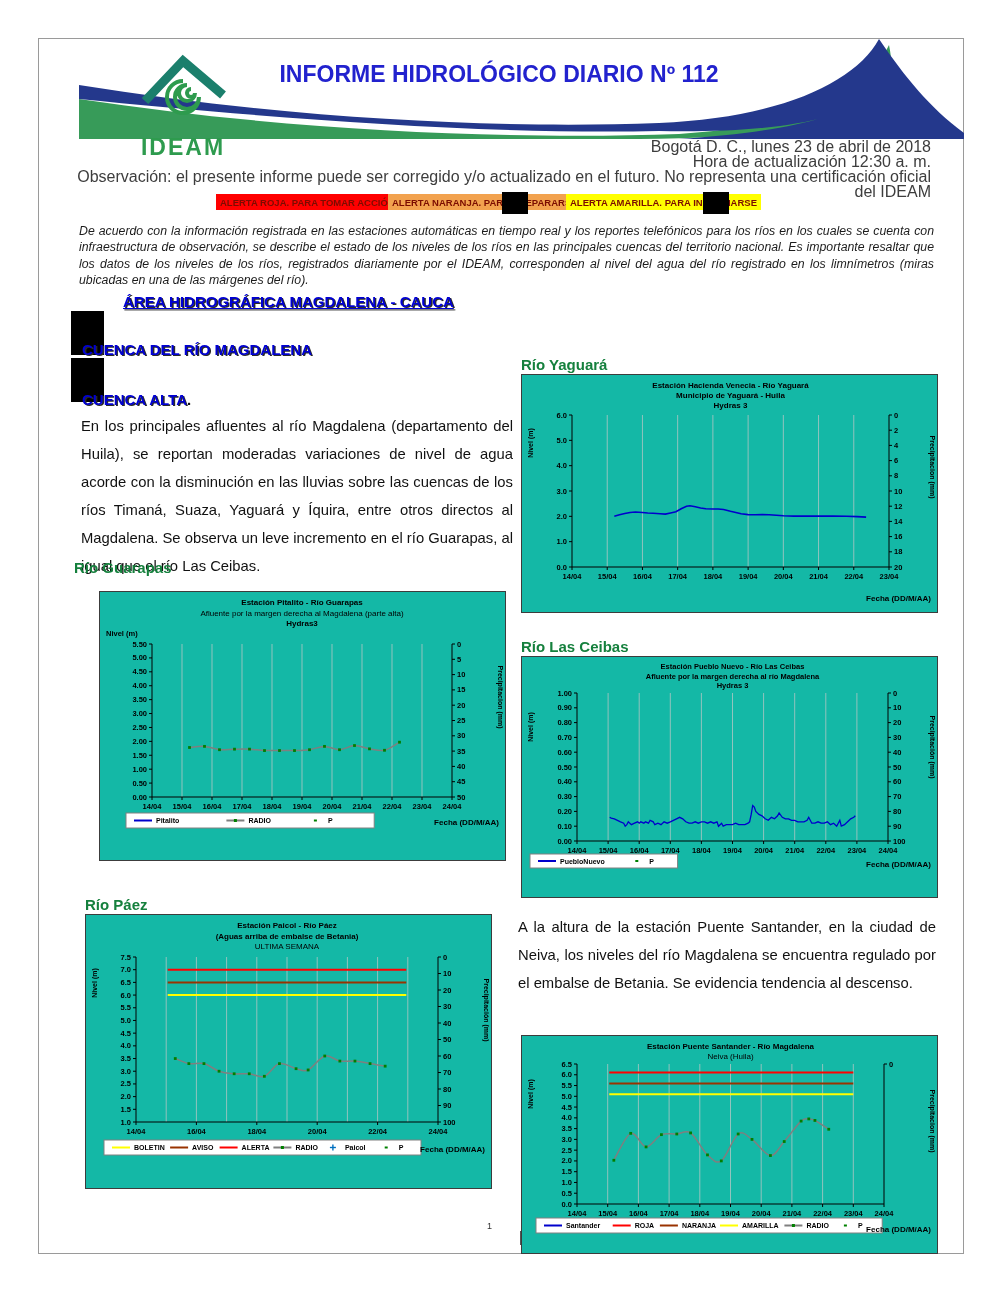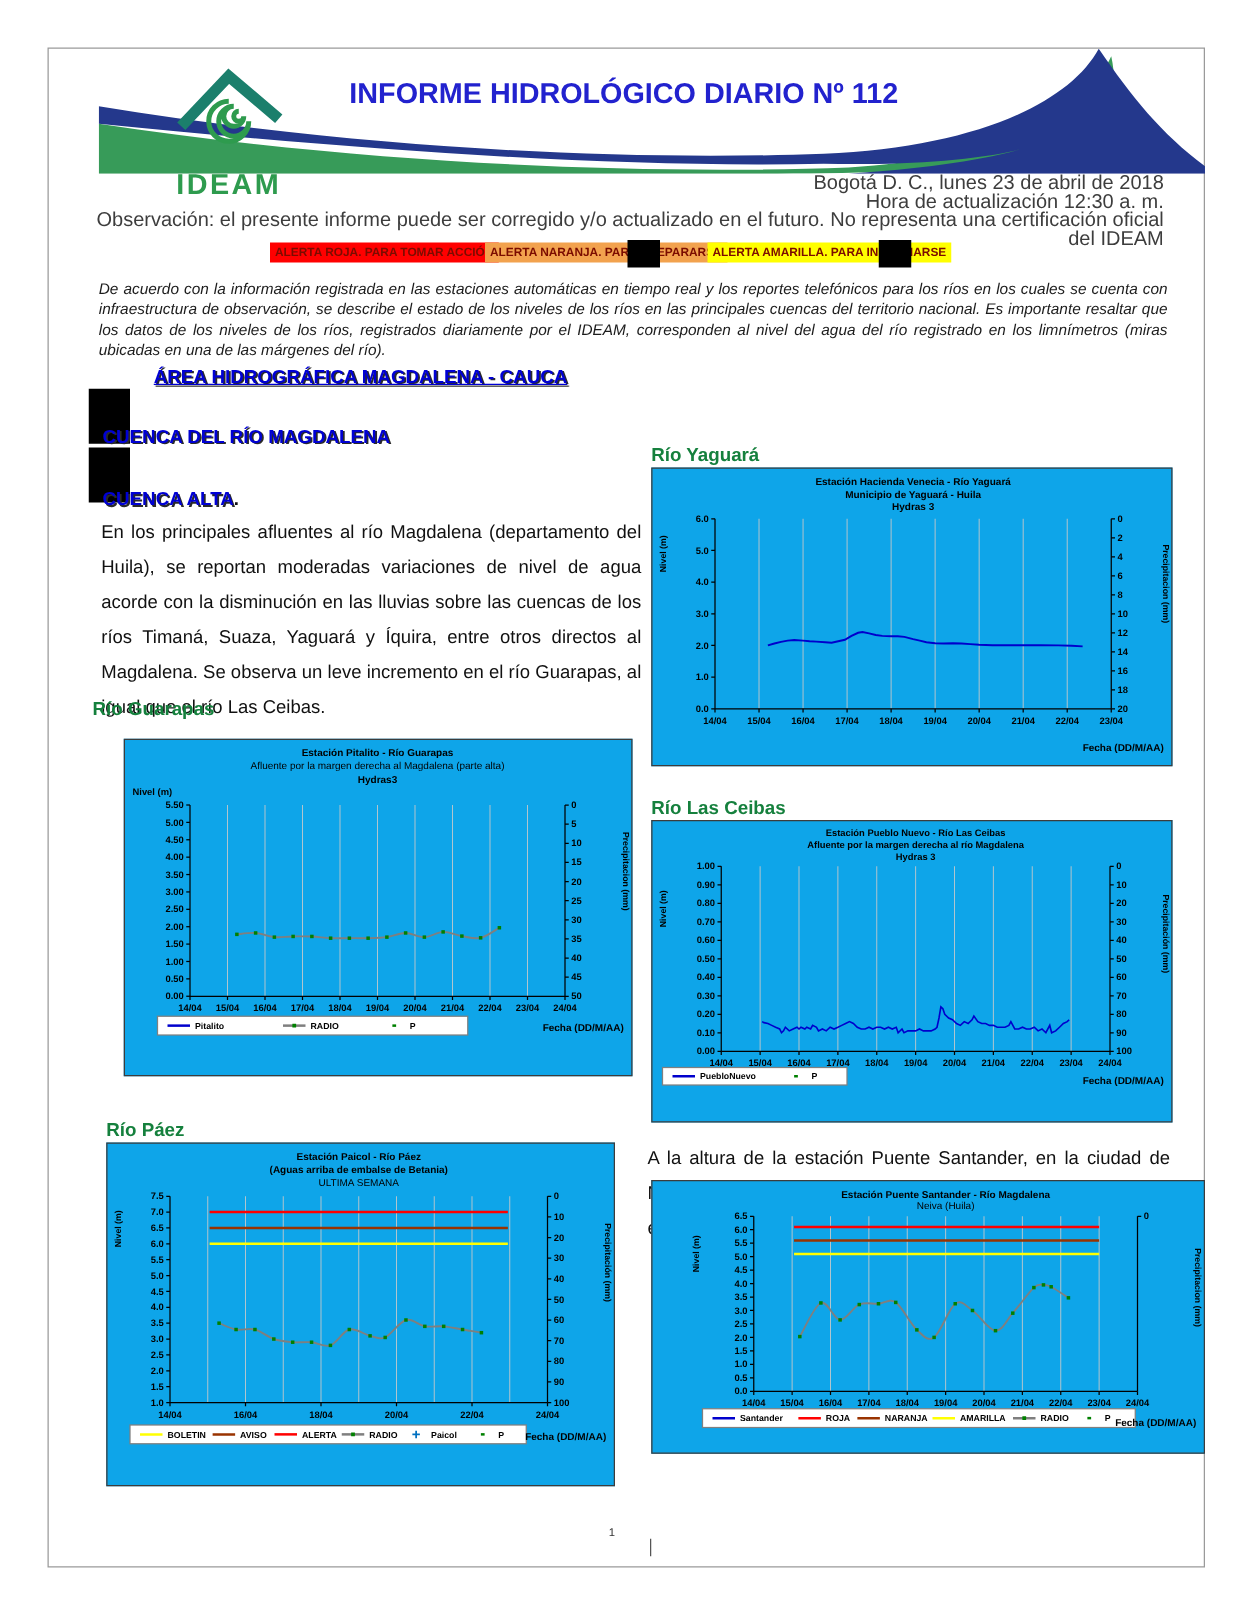--- a/index.html
+++ b/index.html
@@ -10,21 +10,21 @@
   .abs{position:absolute;}
   .title{font-weight:bold;font-size:23px;color:#2222CE;text-align:center;letter-spacing:0px;}
   .meta{font-size:16px;color:#3d3d3d;text-align:right;line-height:15px;}
   .alert-strip{font-size:9.5px;font-weight:bold;color:#7b0c00;padding:3px 4px 2px 4px;white-space:nowrap;}
   .redact{background:#000;}
   .intro{font-size:12.3px;font-style:italic;color:#1c1c1c;text-align:justify;line-height:16.4px;}
   .sect{font-size:15px;font-weight:bold;color:#0000d4;text-shadow:1.4px 1.4px 0 #2a2a2a;white-space:nowrap;}
   .sect.u{text-decoration:underline;}
   .body-par{font-size:14.8px;color:#111;text-align:justify;line-height:28px;}
   .river-h{font-size:15px;font-weight:bold;color:#15803d;}
-  .chart{background:#0ea5e9;border:1px solid #3c3c3c;}
+  .chart{background:#14b8a6;border:1px solid #3c3c3c;}
   .pageno{font-size:9px;color:#333;}
   .cursor-line{width:1px;height:14px;background:#555;}
   svg text{font-family:"Liberation Sans",sans-serif;}
 </style>
 </head>
 <body>
 
 <div class="canvas">
   <div class="page">
 
@@ -462,21 +462,21 @@
           <line x1="243.89999999999998" y1="232.5" x2="249.89999999999998" y2="232.5" stroke="#0070C0" stroke-width="1.4"></line>
           <line x1="246.89999999999998" y1="229.5" x2="246.89999999999998" y2="235.5" stroke="#0070C0" stroke-width="1.4"></line>
           <text x="258.9" y="235" font-size="7" font-weight="bold" text-anchor="start" fill="#000">Paicol</text>
           <rect x="298.7" y="231.5" width="3" height="2" fill="#008000"></rect>
           <text x="312.7" y="235" font-size="7" font-weight="bold" text-anchor="start" fill="#000">P</text>
           <text x="399" y="237" font-size="8" font-weight="bold" text-anchor="end" fill="#000">Fecha (DD/M/AA)</text>
         </svg></div>
 
     <div class="abs body-par" style="left:479px;top:874px;width:418px;">A la altura de la estación Puente Santander, en la ciudad de Neiva, los niveles del río Magdalena se encuentra regulado por el embalse de Betania. Se evidencia tendencia al descenso.</div>
 
-    <div class="abs chart" style="left:482px;top:905px;width:415px;height:217px;padding-left:26px;"><svg width="415" height="217" viewBox="0 0 415 217">
+    <div class="abs chart" style="left:482px;top:996px;width:415px;height:217px;"><svg width="415" height="217" viewBox="0 0 415 217">
           <text x="208.5" y="13" font-size="8" font-weight="bold" text-anchor="middle" fill="#000">Estación Puente Santander - Río  Magdalena</text>
           <text x="208.5" y="22.5" font-size="8" font-weight="normal" text-anchor="middle" fill="#000">Neiva (Huila)</text>
           <line x1="85.7" y1="28" x2="85.7" y2="168" stroke="#c9c9c9" stroke-width="0.7"></line>
           <line x1="116.4" y1="28" x2="116.4" y2="168" stroke="#c9c9c9" stroke-width="0.7"></line>
           <line x1="147.1" y1="28" x2="147.1" y2="168" stroke="#c9c9c9" stroke-width="0.7"></line>
           <line x1="177.8" y1="28" x2="177.8" y2="168" stroke="#c9c9c9" stroke-width="0.7"></line>
           <line x1="208.5" y1="28" x2="208.5" y2="168" stroke="#c9c9c9" stroke-width="0.7"></line>
           <line x1="239.2" y1="28" x2="239.2" y2="168" stroke="#c9c9c9" stroke-width="0.7"></line>
           <line x1="269.9" y1="28" x2="269.9" y2="168" stroke="#c9c9c9" stroke-width="0.7"></line>
           <line x1="300.6" y1="28" x2="300.6" y2="168" stroke="#c9c9c9" stroke-width="0.7"></line>

